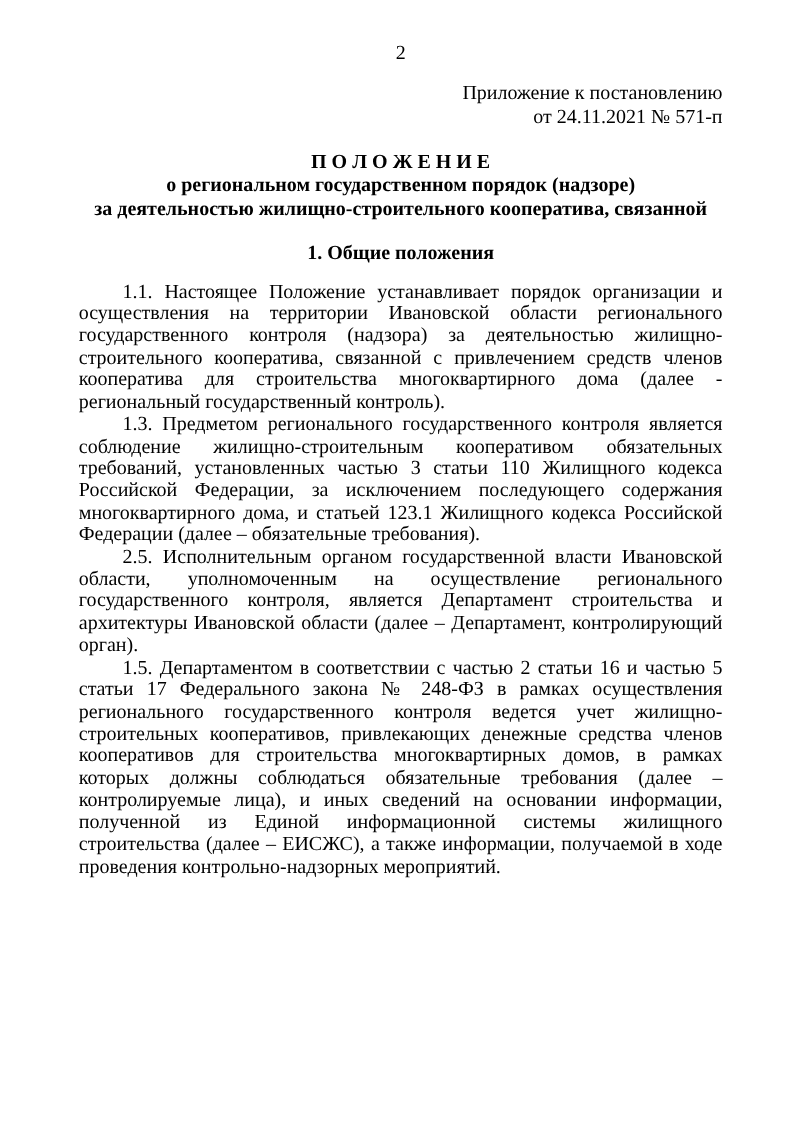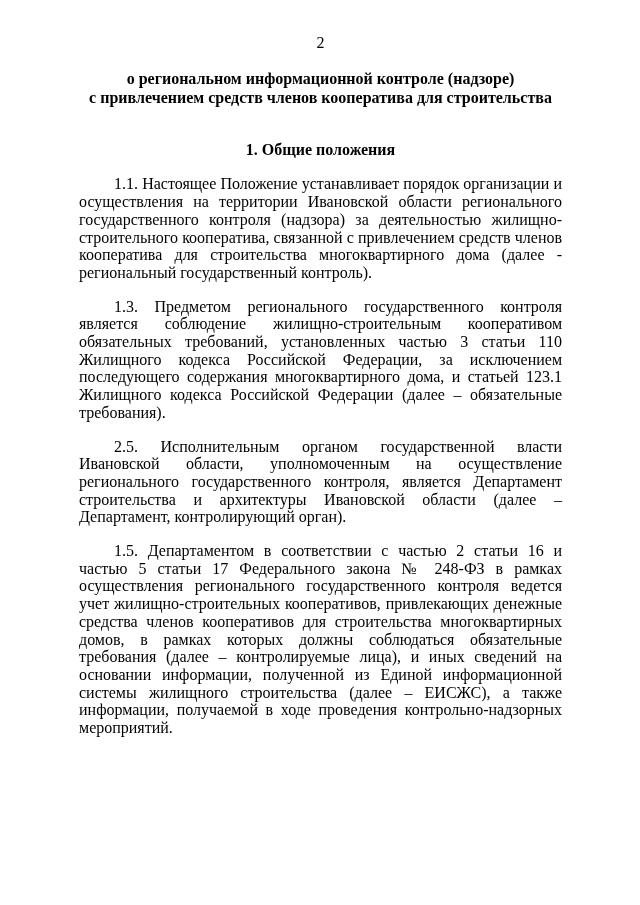--- a/index.html
+++ b/index.html
@@ -31,49 +31,52 @@
   }
   .doc-title {
     text-align: center;
     font-weight: bold;
     margin-top: 17px;
     line-height: 19.2px;
   }
   .section-heading {
     text-align: center;
     font-weight: bold;
-    margin-top: 34px;
+    margin-top: 16px;
     line-height: 18px;
   }
   .body-text {
     margin-top: 13px;
   }
   .body-text p {
-    margin: 16px;
+    margin: 0;
     text-align: justify;
     text-indent: 35px;
   }
   .body-text p.indent-quirk {
     padding-left: 7px;
     text-indent: 28px;
   }
 </style>
 </head>
 <body>
 
 <div class="page">
 
   <div class="page-number">2</div>
 
   <div class="appendix">
+    <div>Приложение к постановлению</div>
+    <div>от 24.11.2021 № 571-п</div>
   </div>
 
   <div class="doc-title">
-    <div>о региональном информационной контроле (надзоре)</div>
-    <div>с привлечением средств членов кооператива для строительства</div>
+    <div>П О Л О Ж Е Н И Е</div>
+    <div>о региональном государственном порядок (надзоре)</div>
+    <div>за деятельностью жилищно-строительного кооператива, связанной</div>
   </div>
 
   <div class="section-heading">1. Общие положения</div>
 
   <div class="body-text">
     <p>1.1. Настоящее Положение устанавливает порядок организации и осуществления на территории Ивановской области регионального государственного контроля (надзора) за деятельностью жилищно-строительного кооператива, связанной с привлечением средств членов кооператива для строительства многоквартирного дома (далее - региональный государственный контроль).</p>
     <p>1.3. Предметом регионального государственного контроля является соблюдение жилищно-строительным кооперативом обязательных требований, установленных частью 3 статьи 110 Жилищного кодекса Российской Федерации, за исключением последующего содержания многоквартирного дома, и статьей 123.1 Жилищного кодекса Российской Федерации (далее – обязательные требования).</p>
     <p>2.5. Исполнительным органом государственной власти Ивановской области, уполномоченным на осуществление регионального государственного контроля, является Департамент строительства и архитектуры Ивановской области (далее – Департамент, контролирующий орган).</p>
     <p>1.5. Департаментом в соответствии с частью 2 статьи 16 и частью 5 статьи 17 Федерального закона № 248-ФЗ в рамках осуществления регионального государственного контроля ведется учет жилищно-строительных кооперативов, привлекающих денежные средства членов кооперативов для строительства многоквартирных домов, в рамках которых должны соблюдаться обязательные требования (далее – контролируемые лица), и иных сведений на основании информации, полученной из Единой информационной системы жилищного строительства (далее – ЕИСЖС), а также информации, получаемой в ходе проведения контрольно-надзорных мероприятий.</p>
   </div>

